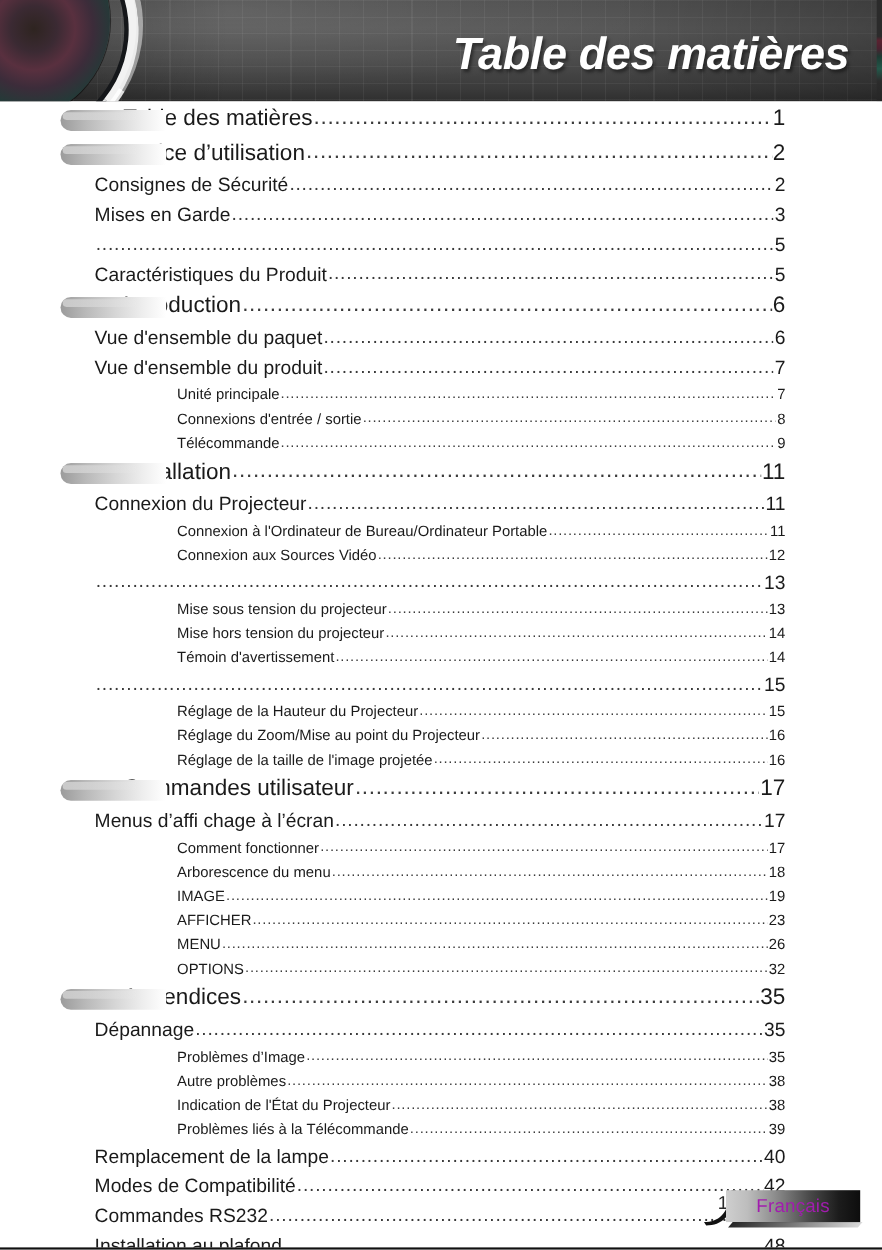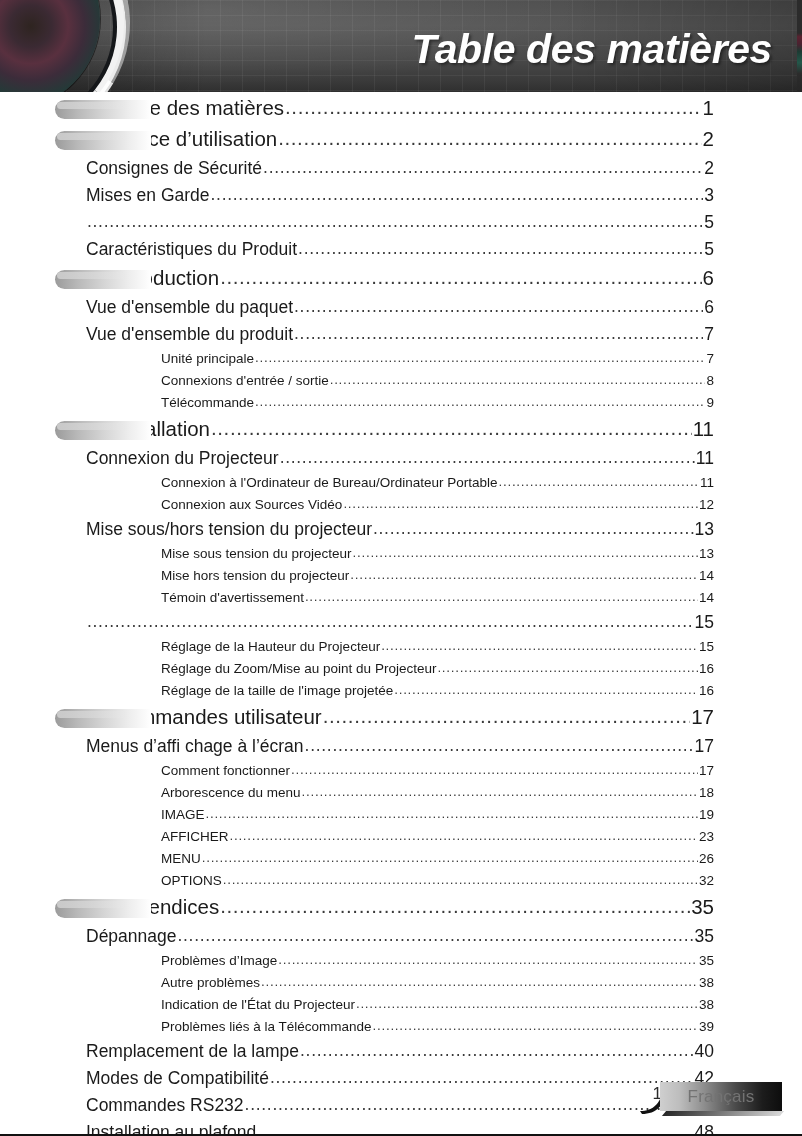--- a/index.html
+++ b/index.html
@@ -214,21 +214,21 @@
     background: linear-gradient(to right, #cfcfcf 0%, #bdbdbd 16%, #8e8e8e 36%, #4a4a4a 62%, #1c1c1c 84%, #0d0d0d 100%);
   }
   .footer-tab-text {
     position: absolute;
     left: 660px;
     top: 4px;
     width: 122px;
     height: 29px;
     line-height: 29px;
     text-align: center;
-    color: #737373;
+    color: #a21caf;
     font-size: 17px;
     font-weight: normal;
     letter-spacing: 0.2px;
   }
   .footer-tab-shadow {
     position: absolute;
     left: 664px;
     top: 33px;
     width: 118px;
     height: 5px;
@@ -347,21 +347,20 @@
       <span class="lbl">Connexion à l'Ordinateur de Bureau/Ordinateur Portable</span>
       <span class="dots">.........................................................................................................................................................................</span>
       <span class="pg">11</span>
     </div>
     <div class="row lvl3">
       <span class="lbl">Connexion aux Sources Vidéo</span>
       <span class="dots">.........................................................................................................................................................................</span>
       <span class="pg">12</span>
     </div>
     <div class="row lvl2">
-      <span class="lbl">Mise sous/hors tension du projecteur</span>
       <span class="dots">.........................................................................................................................................................................</span>
       <span class="pg">13</span>
     </div>
     <div class="row lvl3">
       <span class="lbl">Mise sous tension du projecteur</span>
       <span class="dots">.........................................................................................................................................................................</span>
       <span class="pg">13</span>
     </div>
     <div class="row lvl3">
       <span class="lbl">Mise hors tension du projecteur</span>

